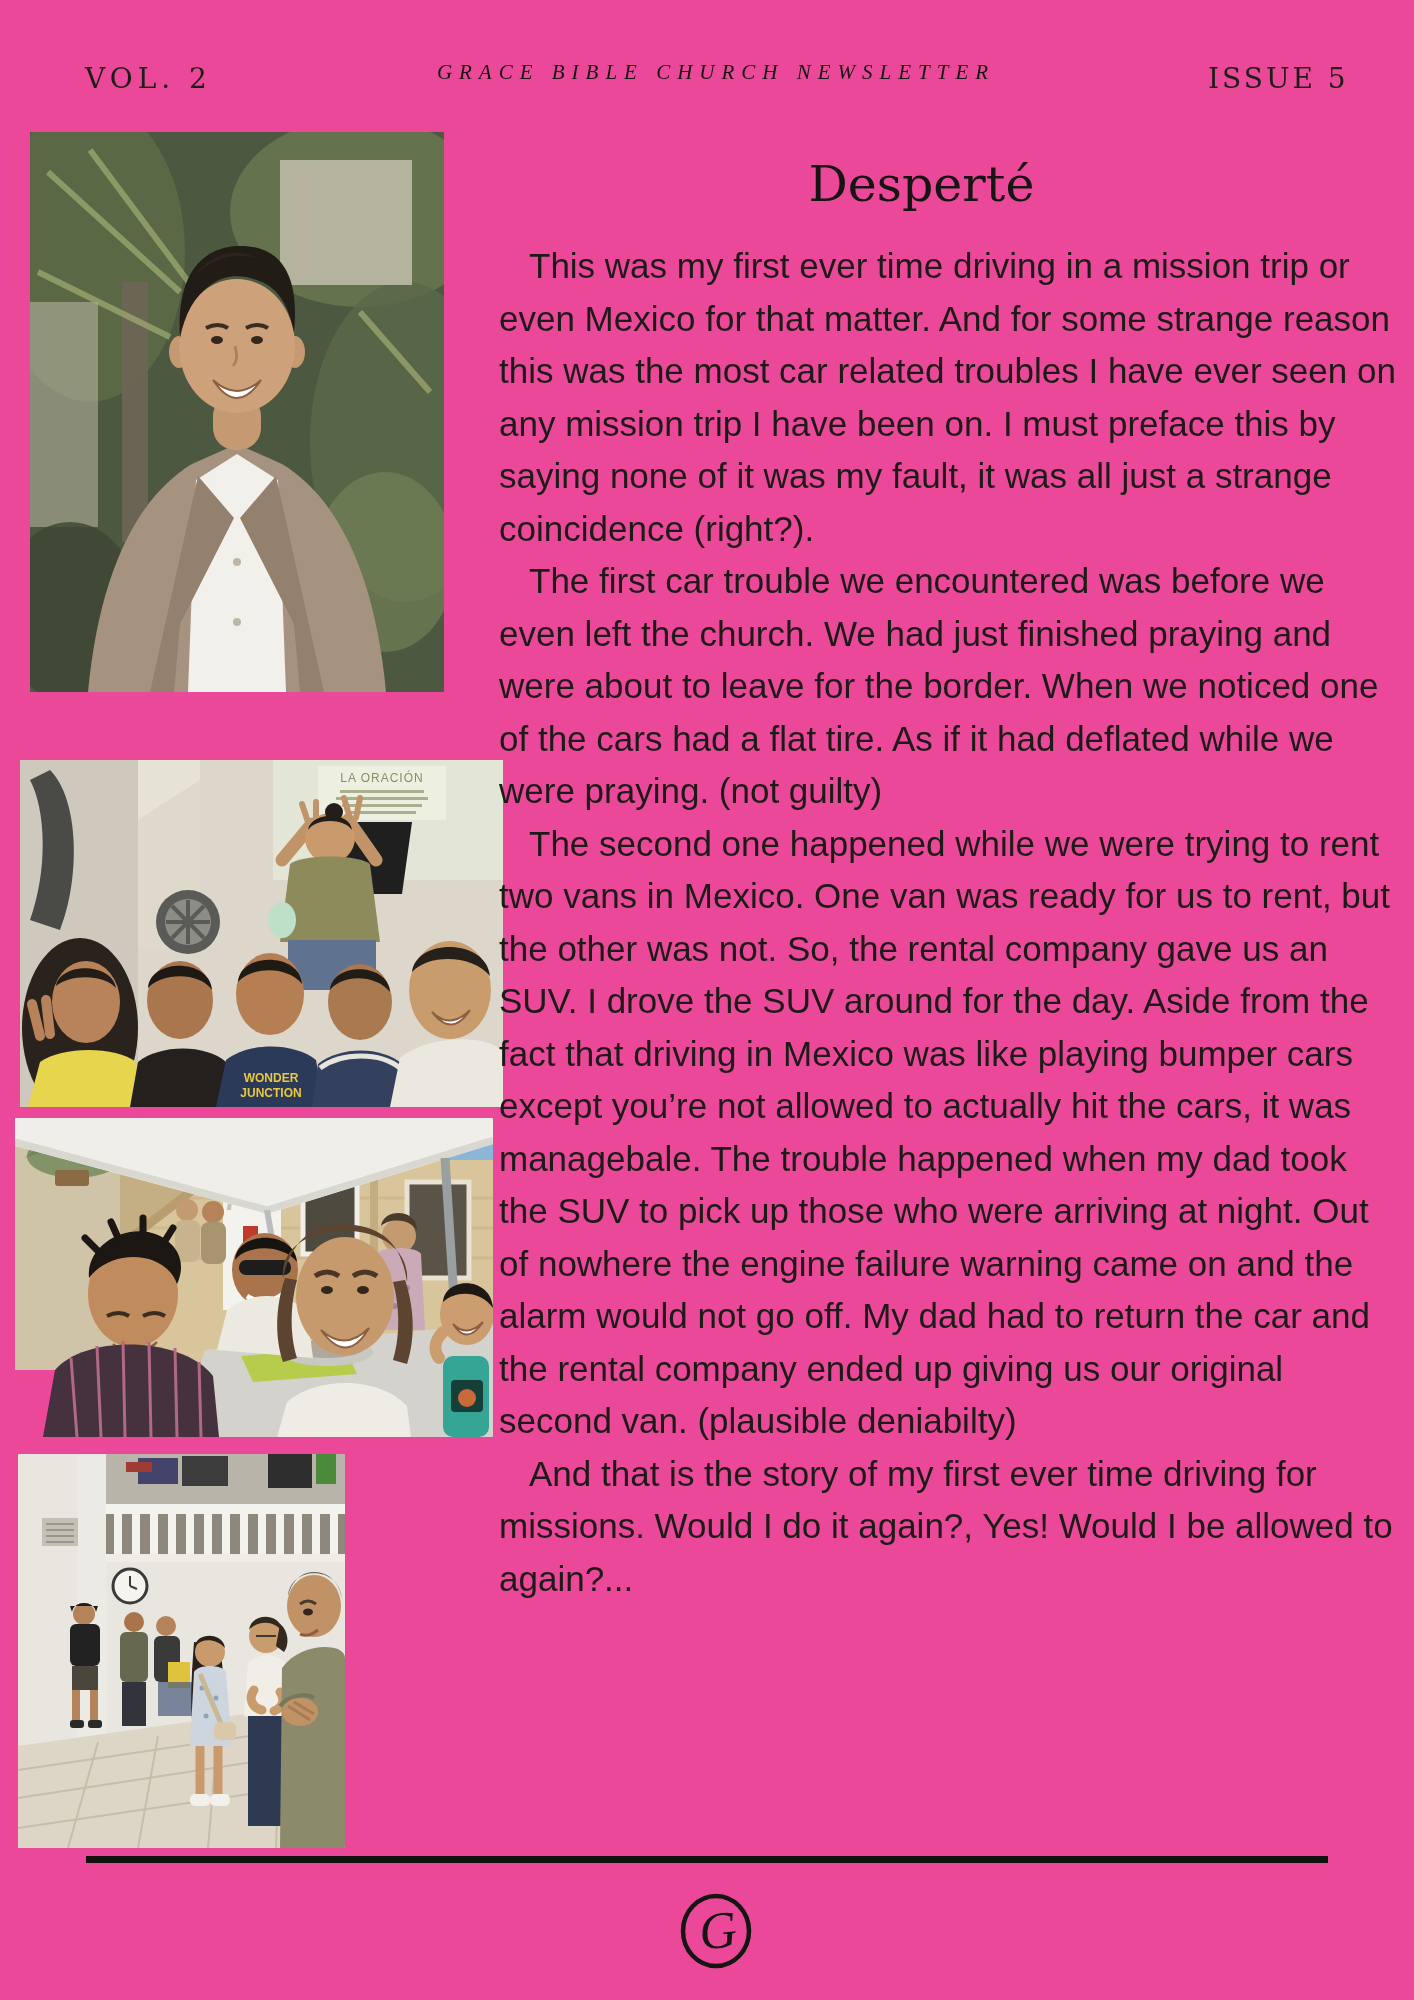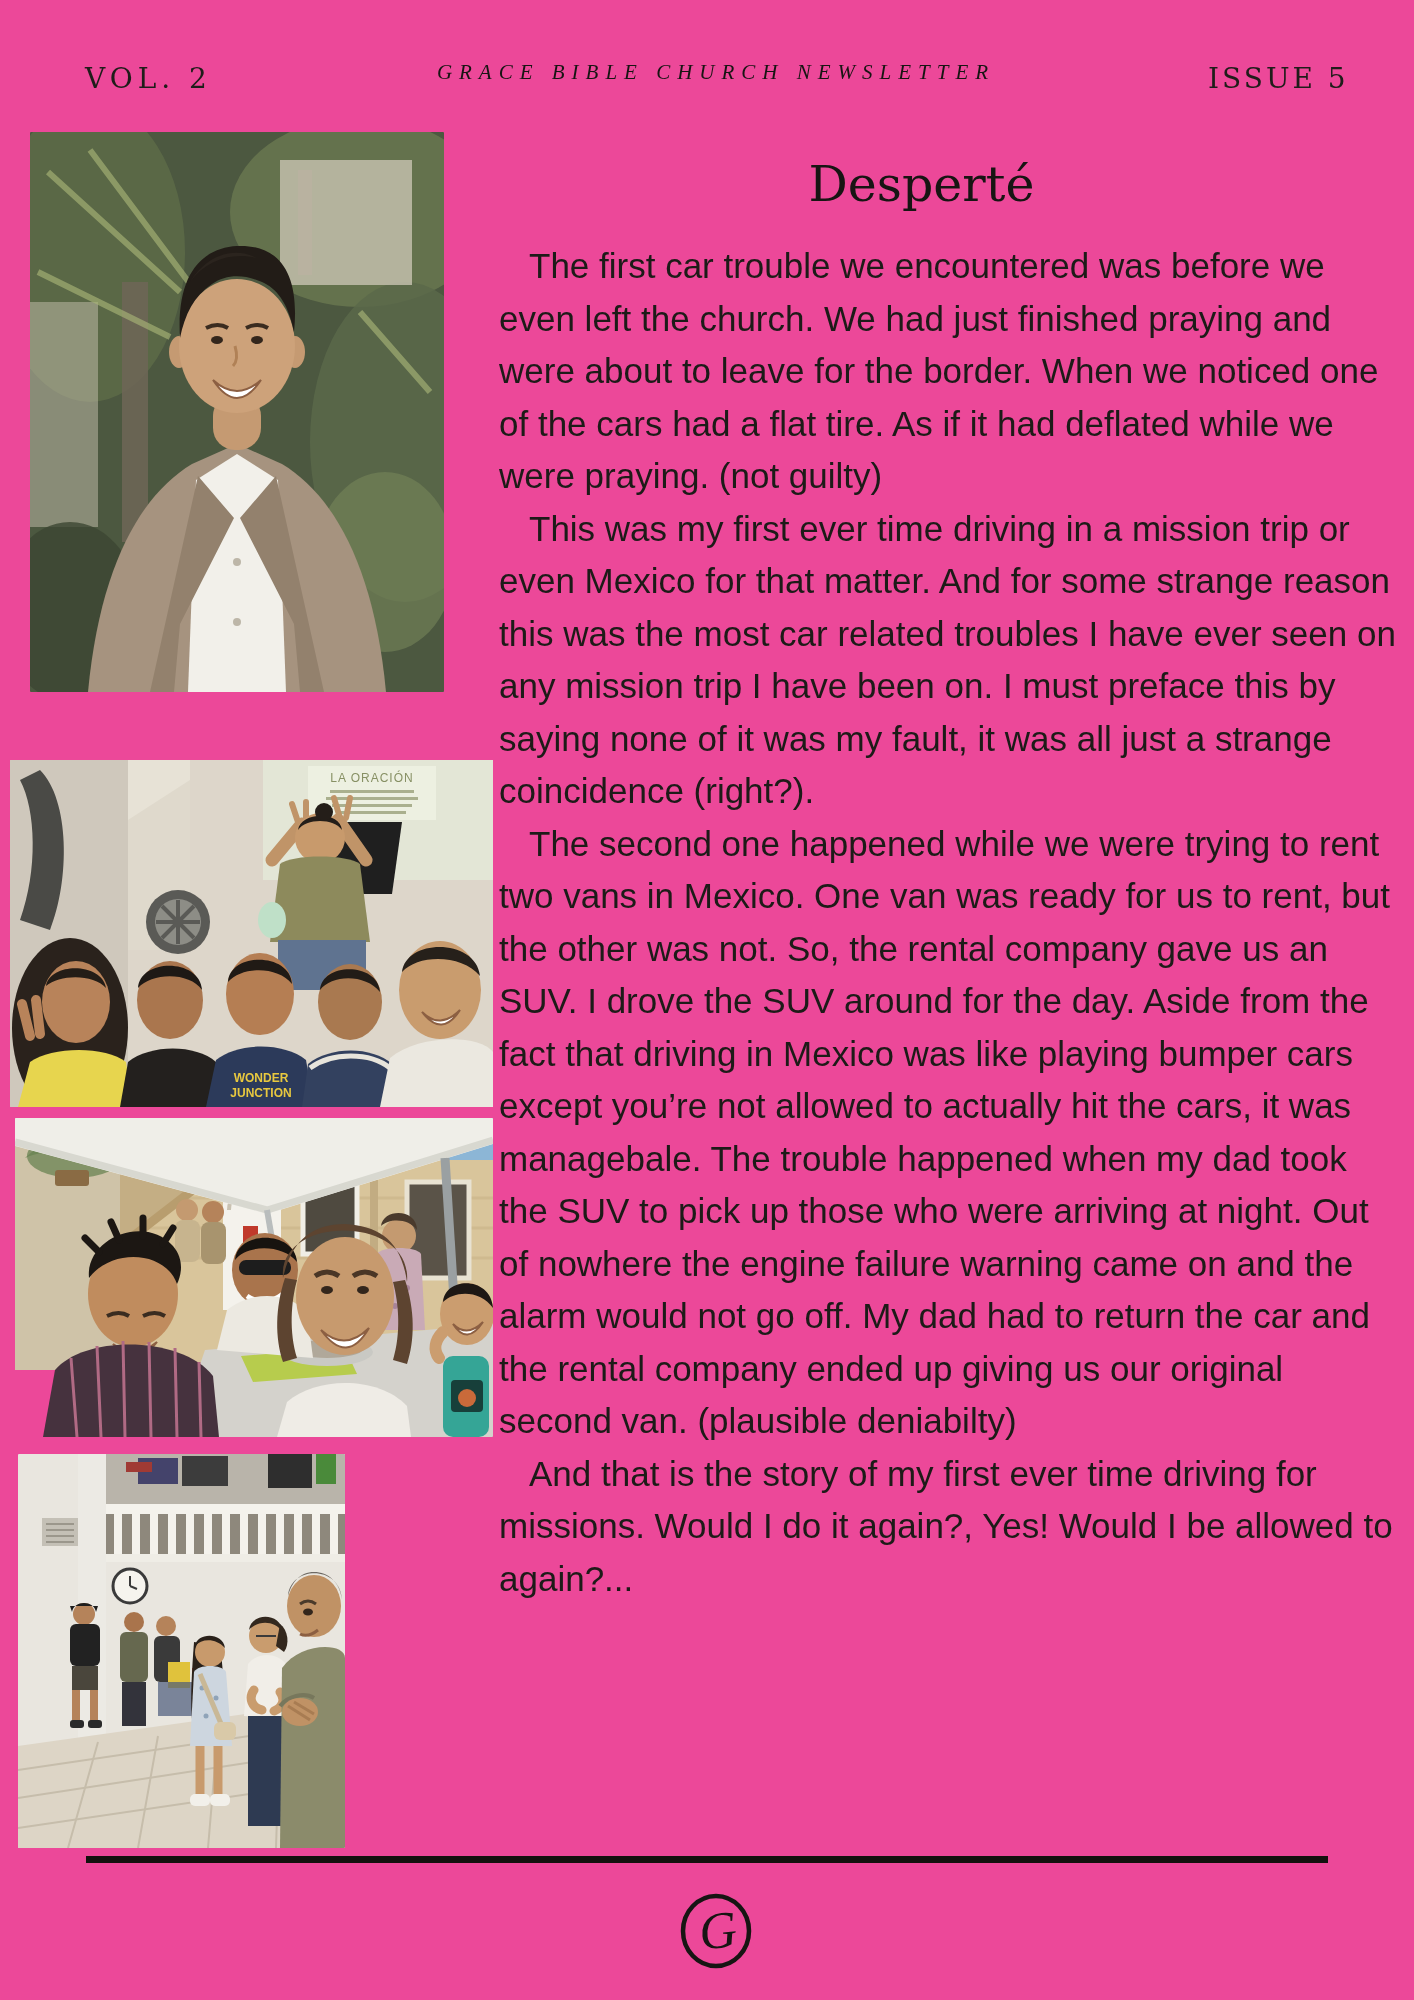--- a/index.html
+++ b/index.html
@@ -63,21 +63,21 @@
       <path d="M176 196 Q188 190 198 196" stroke="#3A2C20" stroke-width="4" fill="none"></path>
       <path d="M216 196 Q228 190 238 196" stroke="#3A2C20" stroke-width="4" fill="none"></path>
       <ellipse cx="187" cy="208" rx="6" ry="4" fill="#33261C"></ellipse>
       <ellipse cx="227" cy="208" rx="6" ry="4" fill="#33261C"></ellipse>
       <path d="M205 214 Q209 228 203 234" stroke="#B08156" stroke-width="3" fill="none"></path>
       <path d="M183 248 Q207 270 231 248 Q207 284 183 248 Z" fill="#FFFFFF" stroke="#8C5F42" stroke-width="2"></path>
     </svg>
   </div>
 
 
-  <div class="photo" style="left:10px;top:760px;width:550px;height:347px;text-align:right;">
+  <div class="photo" style="left:20px;top:760px;width:550px;height:347px;text-align:right;">
     <svg width="483" height="347" viewBox="0 0 483 347">
       <rect width="483" height="347" fill="#DDD6CA"></rect>
       <rect x="0" y="0" width="118" height="347" fill="#CFC8BC"></rect>
       <rect x="118" y="0" width="62" height="190" fill="#E7E2D6"></rect>
       <path d="M118 60 L180 20 L180 190 L118 190 Z" fill="#DFD9CC"></path>
       <path d="M30 10 C60 40 60 120 40 170 L10 160 C28 110 26 50 10 20 Z" fill="#4A4A46"></path>
 
       <rect x="253" y="0" width="230" height="120" fill="#E3E6D6"></rect>
       <rect x="298" y="6" width="128" height="54" fill="#EFF1E3" opacity="0.85"></rect>
       <text x="362" y="22" font-size="12" letter-spacing="1" text-anchor="middle" fill="#879064" font-family="Liberation Sans, sans-serif">LA ORACIÓN</text>
@@ -287,22 +287,22 @@
       <path d="M300 176 Q290 184 282 180" stroke="#8C5F42" stroke-width="3" fill="none"></path>
       <path d="M262 394 L264 214 C282 188 327 188 327 204 L327 394 Z" fill="#8B8B6B"></path>
       <path d="M262 252 C270 242 286 238 296 244" stroke="#77775C" stroke-width="4" fill="none"></path>
       <ellipse cx="282" cy="258" rx="18" ry="14" fill="#C09265"></ellipse>
       <path d="M270 252 L292 266 M276 248 L296 260" stroke="#A87C52" stroke-width="3"></path>
     </svg>
   </div>
 
   <div class="article">
     <h1>Desperté</h1>
+    <p>This was my first ever time driving in a mission trip or even Mexico for that matter. And for some strange reason this was the most car related troubles I have ever seen on any mission trip I have been on. I must preface this by saying none of it was my fault, it was all just a strange coincidence (right?).</p>
     <p>The first car trouble we encountered was before we even left the church. We had just finished praying and were about to leave for the border. When we noticed one of the cars had a flat tire. As if it had deflated while we were praying. (not guilty)</p>
-    <p>This was my first ever time driving in a mission trip or even Mexico for that matter. And for some strange reason this was the most car related troubles I have ever seen on any mission trip I have been on. I must preface this by saying none of it was my fault, it was all just a strange coincidence (right?).</p>
     <p>The second one happened while we were trying to rent two vans in Mexico. One van was ready for us to rent, but the other was not. So, the rental company gave us an SUV. I drove the SUV around for the day. Aside from the fact that driving in Mexico was like playing bumper cars except you’re not allowed to actually hit the cars, it was managebale. The trouble happened when my dad took the SUV to pick up those who were arriving at night. Out of nowhere the engine failure warning came on and the alarm would not go off. My dad had to return the car and the rental company ended up giving us our original second van. (plausible deniabilty)</p>
     <p>And that is the story of my first ever time driving for missions. Would I do it again?, Yes! Would I be allowed to again?...</p>
   </div>
 
   <div class="rule"></div>
   <svg class="logo" viewBox="0 0 76 78">
     <ellipse cx="38" cy="39" rx="33" ry="35" fill="none" stroke="#171513" stroke-width="4.5"></ellipse>
     <text x="40" y="56" text-anchor="middle" font-family="Liberation Serif, serif" font-style="italic" font-size="52" fill="#171513" transform="rotate(-6 38 39)">G</text>
   </svg>
 

